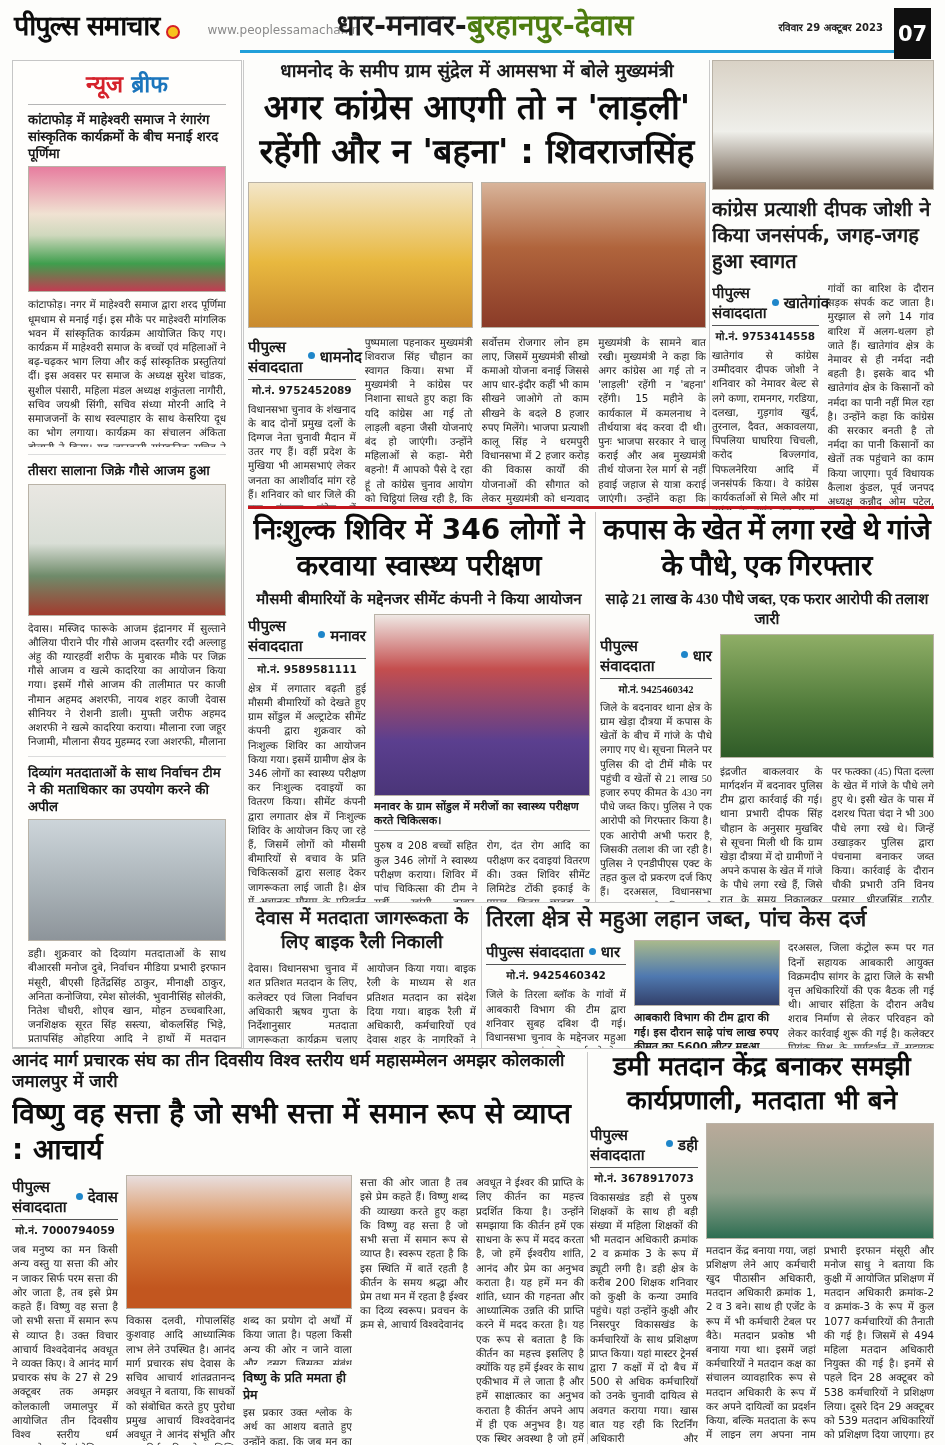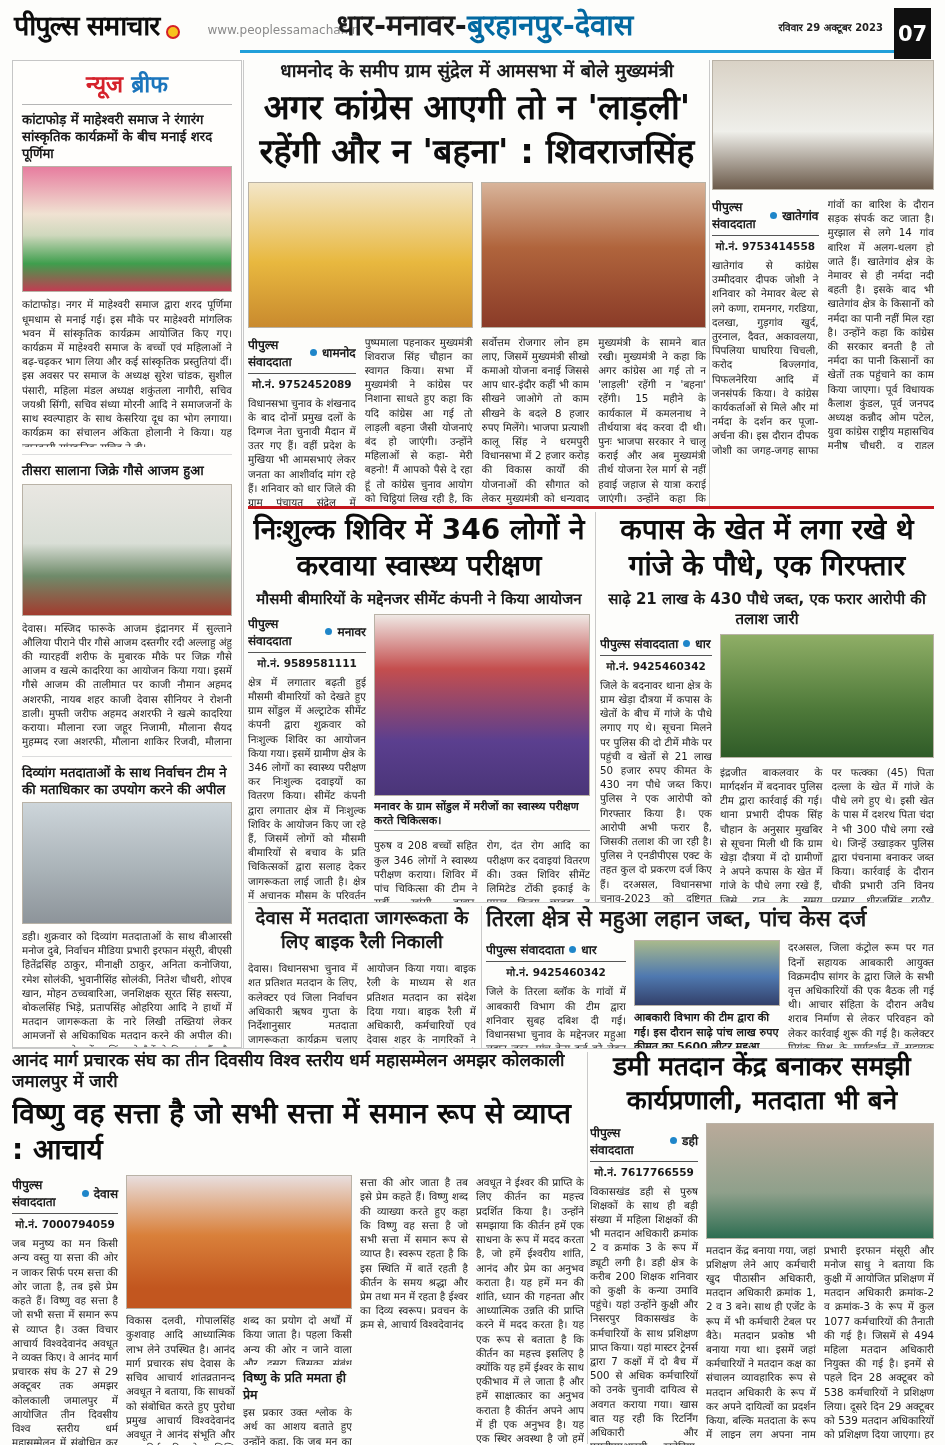--- a/index.html
+++ b/index.html
@@ -5,39 +5,39 @@
   html,body{margin:0;padding:0;background:#e8e8e8;}
   .page{position:relative;width:945px;height:1445px;background:#fdfdfb;overflow:hidden;
         font-family:"DejaVu Sans","Liberation Sans",sans-serif;color:#1b1b1b;}
   
   .logo{position:absolute;left:14px;top:12px;display:flex;align-items:flex-end;gap:6px;}
   .logo-main{font-size:27px;font-weight:bold;letter-spacing:-1px;color:#0c0c0c;line-height:1;}
   .logo-bulb{width:10px;height:10px;border-radius:50%;background:#f7c21e;border:2px solid #d42027;display:inline-block;margin:0 1px;}
   .logo-web{font-size:12px;color:#8a8a8a;padding-bottom:2px;margin-left:20px;}
   .edition{position:absolute;left:290px;top:10px;width:390px;text-align:center;
            font-size:29px;font-weight:bold;line-height:1.1;}
-  .edition .red{color:#0369a1;}
+  .edition .red{color:#4d7c0f;}
   .m-date{position:absolute;right:62px;top:20px;font-size:10px;font-weight:bold;color:#222;}
   .pagebox{position:absolute;right:14px;top:8px;width:37px;height:51px;background:#101010;color:#fff;
            display:flex;align-items:center;justify-content:center;font-size:21px;font-weight:bold;z-index:5;}
   .bluerule{position:absolute;left:240px;right:14px;top:50px;height:3px;background:#219fd9;}
   
   .photo{background:#ccc;border:1px solid #b9b2a6;box-sizing:border-box;}
-  .byline-row{display:flex;align-items:center;gap:5px;font-size:12px;font-weight:bold;
+  .byline-row{display:flex;align-items:center;gap:5px;font-size:15px;font-weight:bold;
               border-bottom:1px solid #555;padding:1px 0 3px;justify-content:flex-start;}
   .byline-row .dot{width:7px;height:7px;border-radius:50%;background:#1f86c9;flex:0 0 auto;}
   .phone{font-size:10.5px;font-weight:bold;text-align:center;margin:3px 0 5px;}
   .body-txt{font-size:10.3px;line-height:1.38;text-align:justify;overflow:hidden;}
   .caption{font-size:11px;font-weight:bold;border-bottom:1px solid #999;padding:2px 0;margin-bottom:3px;line-height:1.3;overflow:hidden;}
   .vline{position:absolute;width:1px;background:#c9c9c9;}
   .hline{position:absolute;height:1px;background:#c9c9c9;}
   .redrule{position:absolute;height:3px;background:#c4161c;}
   
   .news-brief{position:absolute;left:12px;top:60px;width:230px;height:988px;border:1px solid #c6c6c6;
-              box-sizing:border-box;padding:4px 9px;overflow:hidden;background:#fffefc;}
+              box-sizing:border-box;padding:4px 15px;overflow:hidden;background:#fffefc;}
   .nb-title{text-align:center;font-size:23px;font-weight:bold;padding:2px 0 5px;border-bottom:1px solid #b5b5b5;margin-bottom:6px;}
   .nb-title .red{color:#d5222b;}
   .nb-title .blue{color:#1b75bc;}
   .nb-story{margin-bottom:7px;}
   .nb-story + .nb-story{border-top:1px solid #dcdcdc;padding-top:7px;}
   .nb-h{font-size:13.2px;font-weight:bold;line-height:1.3;margin-bottom:4px;}
   .nb-photo{height:126px;margin:2px 0 5px;}
   
   .lead{position:absolute;left:248px;top:60px;width:458px;height:446px;overflow:hidden;}
   .kicker{font-size:18.5px;font-weight:bold;text-align:center;line-height:1.2;}
@@ -51,21 +51,21 @@
   .kh-photo{height:130px;}
   .kh-h{font-size:20px;font-weight:bold;line-height:1.3;margin:6px 0 5px;}
   
   .mid-h{font-size:28px;font-weight:bold;text-align:center;line-height:1.3;color:#0d0d0d;}
   .mid-sub{font-size:15px;font-weight:bold;text-align:center;margin:3px 0 6px;}
   .health{position:absolute;left:248px;top:512px;width:342px;height:390px;overflow:hidden;}
   .hc-flex{display:flex;gap:8px;}
   .hc-left{width:118px;flex:0 0 auto;}
   .hc-right{flex:1;min-width:0;}
   .hc-photo{height:182px;margin-bottom:2px;}
-  .ganja{position:absolute;left:600px;top:512px;width:334px;height:390px;overflow:hidden;}
+  .ganja{position:absolute;left:600px;top:512px;width:334px;height:390px;overflow:hidden;font-family:Liberation Serif, serif;}
   .gj-flex{display:flex;gap:8px;}
   .gj-left{width:112px;flex:0 0 auto;}
   .gj-right{flex:1;min-width:0;}
   .gj-photo{height:124px;margin-bottom:4px;}
   
   .bike{position:absolute;left:248px;top:906px;width:228px;height:142px;overflow:hidden;}
   .br-h{font-size:18.5px;font-weight:bold;text-align:center;line-height:1.3;margin-bottom:5px;}
   .mahua{position:absolute;left:486px;top:906px;width:448px;height:142px;overflow:hidden;}
   .mh-h{font-size:22px;font-weight:bold;text-align:left;line-height:1.2;margin-bottom:8px;}
   .mh-flex{display:flex;gap:8px;}
@@ -163,20 +163,21 @@
         <div class="body-txt" style="height:118px;">विधानसभा चुनाव के शंखनाद के बाद दोनों प्रमुख दलों के दिग्गज नेता चुनावी मैदान में उतर गए हैं। वहीं प्रदेश के मुखिया भी आमसभाएं लेकर जनता का आशीर्वाद मांग रहे हैं। शनिवार को धार जिले की ग्राम पंचायत सुंद्रेल में मुख्यमंत्री शिवराज सिंह चौहान की आमसभा स्कूल मैदान में रखी गई। मंच पर जिले के कई दिग्गज नेता मौजूद थे। भाजपा प्रत्याशी कालूसिंह ठाकुर और जिला अध्यक्ष मनोज सोमानी ने</div>
       </div>
       <div class="col body-txt" style="height:170px;">पुष्पमाला पहनाकर मुख्यमंत्री शिवराज सिंह चौहान का स्वागत किया। सभा में मुख्यमंत्री ने कांग्रेस पर निशाना साधते हुए कहा कि यदि कांग्रेस आ गई तो लाड़ली बहना जैसी योजनाएं बंद हो जाएंगी। उन्होंने महिलाओं से कहा- मेरी बहनो! मैं आपको पैसे दे रहा हूं तो कांग्रेस चुनाव आयोग को चिट्ठियां लिख रही है, कि योजनाओं के नाम पर रुपए बांट रहा है। मैंने कहा मेरे पास बहनों का आशीर्वाद है, तो मैं दे रहा हूं। आपको 15 माह मिला तो आपने क्यों नहीं दिया। उन्होंने कहा कि</div>
       <div class="col body-txt" style="height:170px;">सर्वोत्तम रोजगार लोन हम लाए, जिसमें मुख्यमंत्री सीखो कमाओ योजना बनाई जिससे आप धार-इंदौर कहीं भी काम सीखने जाओगे तो काम सीखने के बदले 8 हजार रुपए मिलेंगे। भाजपा प्रत्याशी कालू सिंह ने धरमपुरी विधानसभा में 2 हजार करोड़ की विकास कार्यों की योजनाओं की सौगात को लेकर मुख्यमंत्री को धन्यवाद दिया। वहीं इस मानसून सत्र में नर्मदा किनारे अधिक वर्षा से सरदार सरोवर बांध के कारण डूब प्रभावित नागरिकों को कम मुआवजा मिलने की बात कालूसिंह ठाकुर ने लिखित में</div>
       <div class="col body-txt" style="height:170px;">मुख्यमंत्री के सामने बात रखी। मुख्यमंत्री ने कहा कि अगर कांग्रेस आ गई तो न 'लाड़ली' रहेंगी न 'बहना' रहेंगी। 15 महीने के कार्यकाल में कमलनाथ ने तीर्थयात्रा बंद करवा दी थी। पुनः भाजपा सरकार ने चालू कराई और अब मुख्यमंत्री तीर्थ योजना रेल मार्ग से नहीं हवाई जहाज से यात्रा कराई जाएंगी। उन्होंने कहा कि नर्मदा से किसानों के खेत में पानी भाजपा सरकार लाई है, कांग्रेस सरकार नहीं। सरदार सरोवर योजना में जो नागरिक डूब से प्रभावित हुए हैं, उन्हें पूरी तरह न्याय और मुआवजा दिया जाएगा।</div>
     </div>
   </div>
 
   <div class="khategaon">
     <div class="photo g-joshi kh-photo"></div>
+    <div class="kh-h">कांग्रेस प्रत्याशी दीपक जोशी ने किया जनसंपर्क, जगह-जगह हुआ स्वागत</div>
     <div class="cols">
       <div class="col">
         <div class="byline-row">
           <span>पीपुल्स संवाददाता</span>
           <span class="dot"></span>
           <span>खातेगांव</span>
         </div>
         <div class="phone">मो.नं. 9753414558</div>
         <div class="body-txt" style="height:200px;">खातेगांव से कांग्रेस उम्मीदवार दीपक जोशी ने शनिवार को नेमावर बेल्ट से लगे कणा, रामनगर, गरडिया, दलखा, गुड़गांव खुर्द, तुरनाल, दैवत, अकावलया, पिपलिया घाघरिया चिचली, करोद बिज्लगांव, पिफलनेरिया आदि में जनसंपर्क किया। वे कांग्रेस कार्यकर्ताओं से मिले और मां नर्मदा के दर्शन कर पूजा-अर्चना की। इस दौरान दीपक जोशी का जगह-जगह साफा एवं श्रीफल भेंट कर स्वागत किया गया। ग्रामीण क्षेत्रों में ग्रामीणों और कार्यकर्ताओं को संबोधित करते हुए दीपक जोशी ने कहा कि मुझे जनसंपर्क के दौरान ग्रामीणों ने बताया कि नर्मदा बेल्ट से लगे कई</div>
       </div>
@@ -296,21 +297,21 @@
 
   <div class="dummy">
     <div class="d-h">डमी मतदान केंद्र बनाकर समझी कार्यप्रणाली, मतदाता भी बने</div>
     <div class="d-flex">
       <div class="d-c1">
         <div class="byline-row">
           <span>पीपुल्स संवाददाता</span>
           <span class="dot"></span>
           <span>डही</span>
         </div>
-        <div class="phone">मो.नं. 7617766559</div>
+        <div class="phone">मो.नं. 3678917073</div>
         <div class="body-txt" style="height:268px;">विकासखंड डही से पुरुष शिक्षकों के साथ ही बड़ी संख्या में महिला शिक्षकों की भी मतदान अधिकारी क्रमांक 2 व क्रमांक 3 के रूप में ड्यूटी लगी है। डही क्षेत्र के करीब 200 शिक्षक शनिवार को कुक्षी के कन्या उमावि पहुंचे। यहां उन्होंने कुक्षी और निसरपुर विकासखंड के कर्मचारियों के साथ प्रशिक्षण प्राप्त किया। यहां मास्टर ट्रेनर्स द्वारा 7 कक्षों में दो बैच में 500 से अधिक कर्मचारियों को उनके चुनावी दायित्व से अवगत कराया गया। खास बात यह रही कि रिटर्निंग अधिकारी और एसडीएमआरसी खतेड़िया, प्रशिक्षण के नोडल अधिकारी और डही तहसीलदार काशीराम यास्कुले, सहायक नोडल अधिकारी और बीईओ कुक्षी राजेश कुमार सिन्हा के मार्गदर्शन में यहां एक बड़े हाल में डमी</div>
       </div>
       <div class="d-right">
         <div class="photo g-hall d-photo"></div>
         <div class="d-cols">
           <div class="col body-txt" style="height:196px;">मतदान केंद्र बनाया गया, जहां प्रशिक्षण लेने आए कर्मचारी खुद पीठासीन अधिकारी, मतदान अधिकारी क्रमांक 1, 2 व 3 बने। साथ ही एजेंट के रूप में भी कर्मचारी टेबल पर बैठे। मतदान प्रकोष्ठ भी बनाया गया था। इसमें जहां कर्मचारियों ने मतदान कक्ष का संचालन व्यावहारिक रूप से मतदान अधिकारी के रूप में कर अपने दायित्वों का प्रदर्शन किया, बल्कि मतदाता के रूप में लाइन लग अपना नाम बताया और डमी मतदान भी किया। निर्वाचन मीडिया नोडल अधिकारी मनोज दुबे, मीडिया</div>
           <div class="col body-txt" style="height:196px;">प्रभारी इरफान मंसूरी और मनोज साधु ने बताया कि कुक्षी में आयोजित प्रशिक्षण में मतदान अधिकारी क्रमांक-2 व क्रमांक-3 के रूप में कुल 1077 कर्मचारियों की तैनाती की गई है। जिसमें से 494 महिला मतदान अधिकारी नियुक्त की गई है। इनमें से पहले दिन 28 अक्टूबर को 538 कर्मचारियों ने प्रशिक्षण लिया। दूसरे दिन 29 अक्टूबर को 539 मतदान अधिकारियों को प्रशिक्षण दिया जाएगा। हर शिफ्ट में 269 मतदान अधिकारी प्रशिक्षण ले रहे हैं।</div>
         </div>
       </div>
     </div>

